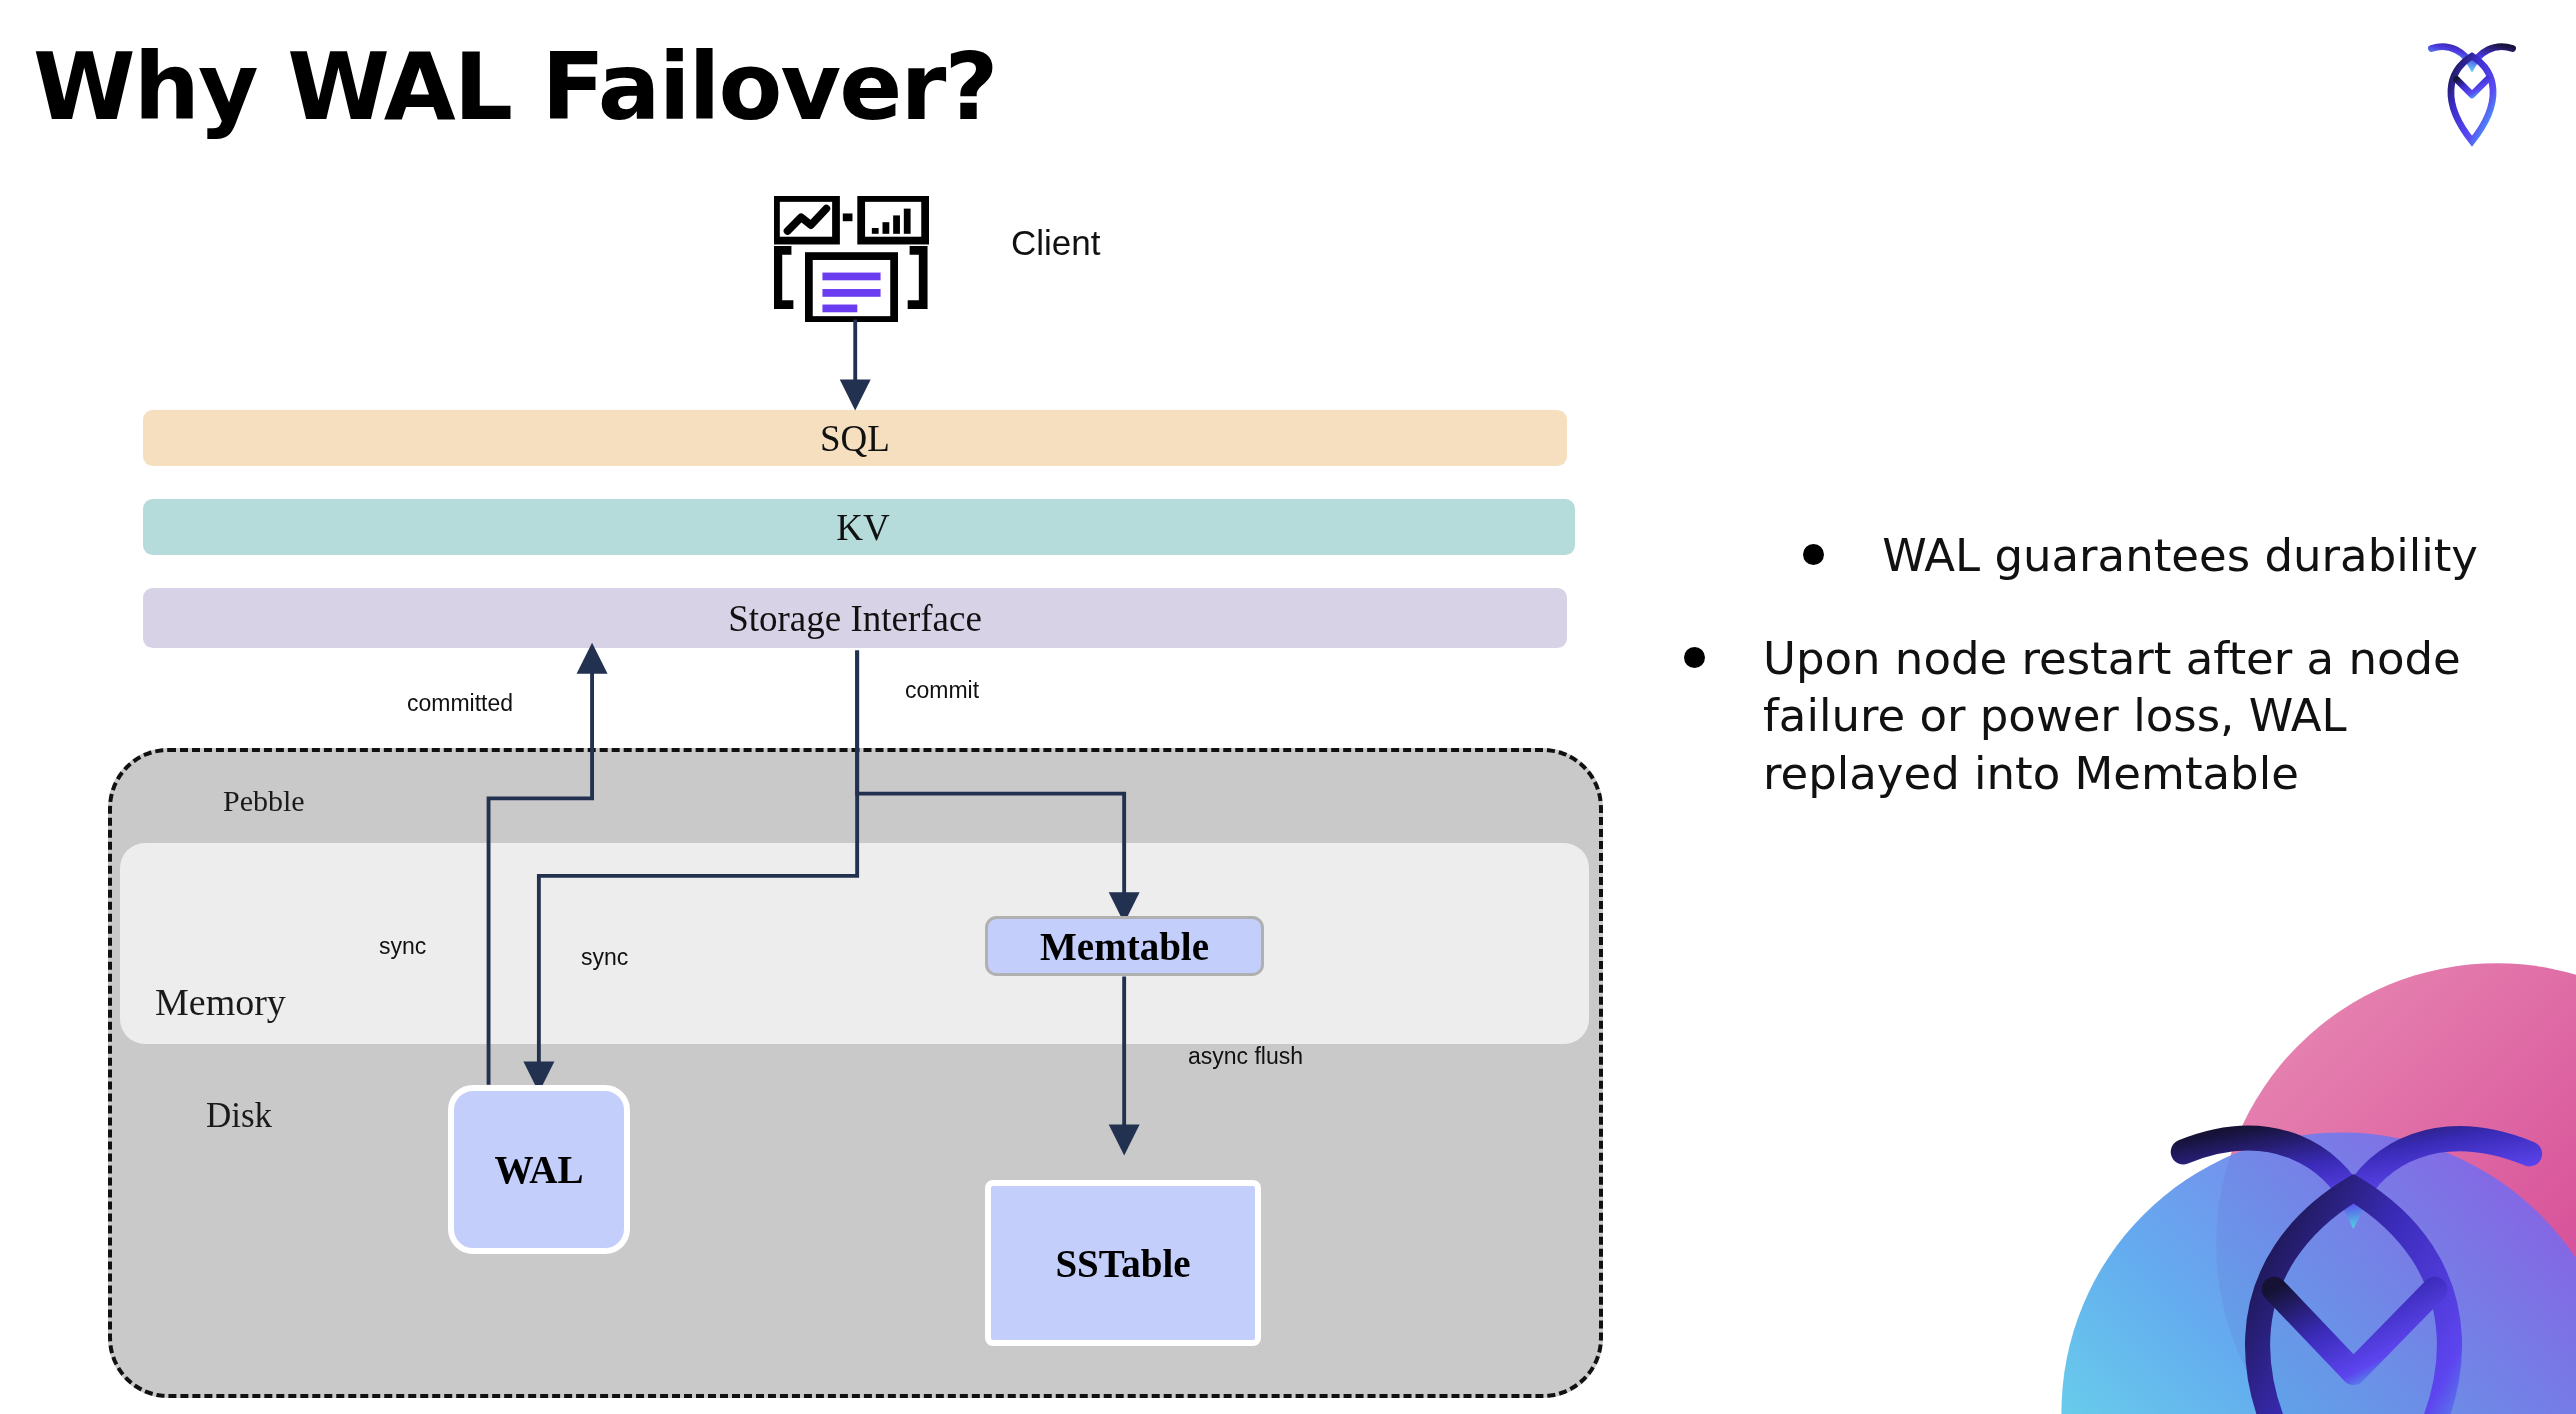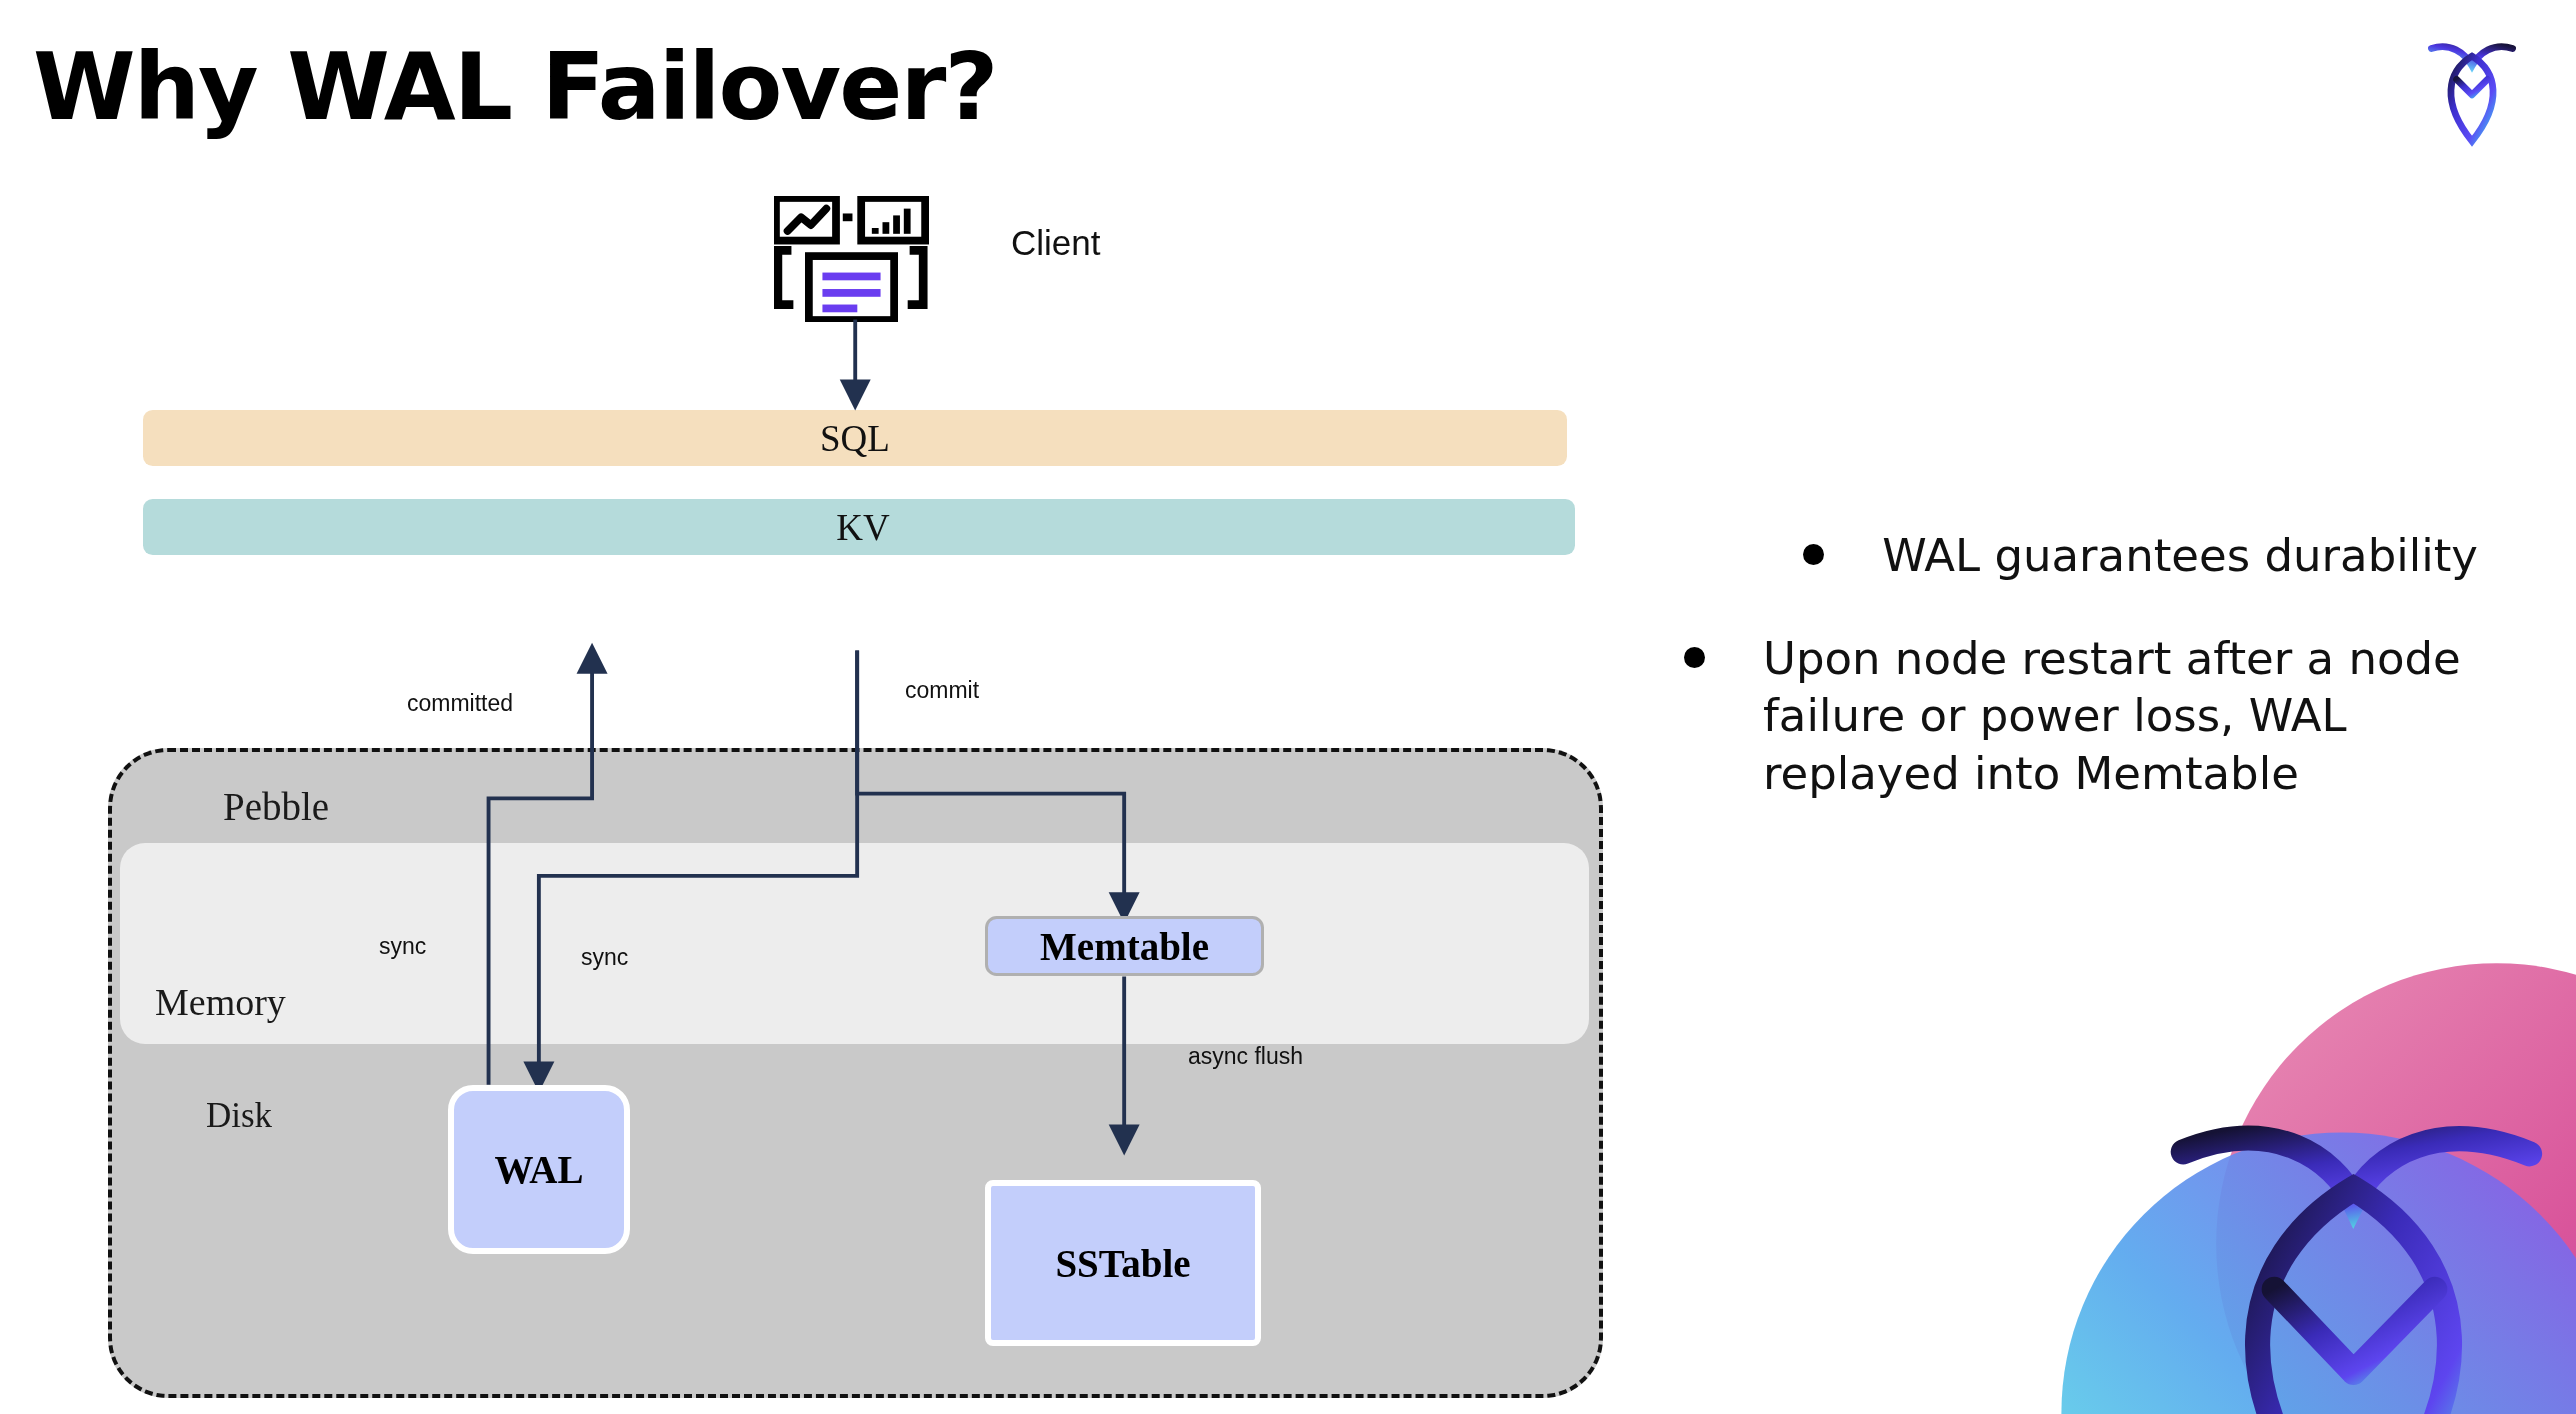--- a/index.html
+++ b/index.html
@@ -33,21 +33,21 @@
   #layer-storage{left:143px;top:588px;width:1424px;height:60px;background:#d8d2e6;}
 
   
   #pebble-container{
     position:absolute;left:108px;top:748px;width:1495px;height:650px;
     background:#c9c9c9;border:4.8px dashed #111111;border-radius:60px;
     box-sizing:border-box;
   }
   #pebble-label{
     position:absolute;left:223px;top:784px;
-    font-family:"Liberation Serif","DejaVu Serif",serif;font-size:39px;color:#1a1a1a;
+    font-family:"Liberation Serif","DejaVu Serif",serif;font-size:30px;color:#1a1a1a;
   }
   #memory-box{
     position:absolute;left:120px;top:843px;width:1469px;height:201px;
     background:#ededed;border-radius:25px;
   }
   #memory-label{
     position:absolute;left:155px;top:980px;
     font-family:"Liberation Serif","DejaVu Serif",serif;font-size:38px;color:#1a1a1a;
   }
   #disk-label{
@@ -159,20 +159,23 @@
     <div id="pebble-label">Pebble</div>
     <div id="memory-label">Memory</div>
     <div id="disk-label">Disk</div>
 
     <div class="layer-bar" id="layer-sql">
       <span>SQL</span>
     </div>
     <div class="layer-bar" id="layer-kv">
       <span>KV</span>
     </div>
+    <div class="layer-bar" id="layer-storage">
+      <span>Storage Interface</span>
+    </div>
 
     <svg id="edges" viewBox="0 0 1720 1462">
       <defs>
         <marker id="ah" markerWidth="10" markerHeight="10" refX="5" refY="5" orient="auto" markerUnits="strokeWidth">
           <path d="M1,1 L9,5 L1,9 z" fill="#22314f"></path>
         </marker>
       </defs>
       <g fill="none" stroke="#22314f" stroke-width="4" marker-end="url(#ah)">
 
         <path d="M884,330 L884,408"></path>

